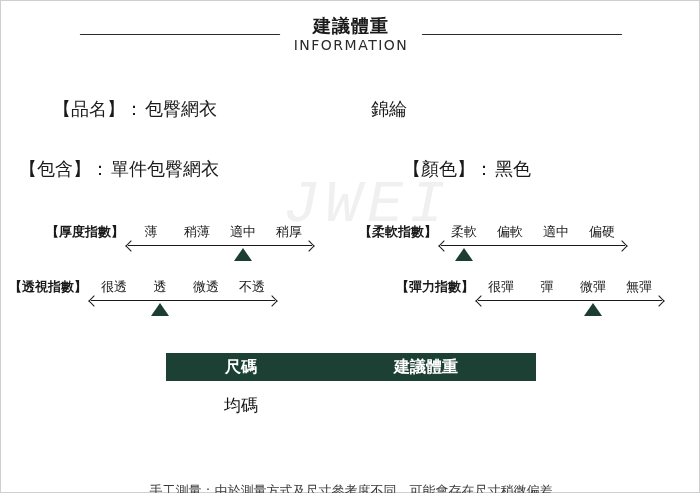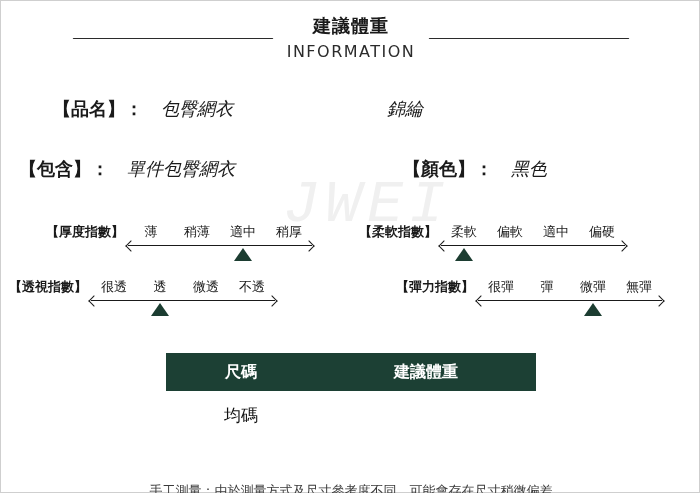--- a/index.html
+++ b/index.html
@@ -68,24 +68,24 @@
     text-align: center;
     line-height: 1.05;
   }
   .header .title-cn {
     font-size: 18px;
     font-weight: bold;
     color: #1a1a1a;
     letter-spacing: 1px;
   }
   .header .title-en {
-    font-size: 16px;
+    font-size: 14px;
     color: #2b2b2b;
     letter-spacing: 1.5px;
-    margin-top: 8px;
+    margin-top: 2px;
   }
 
   
   .specs {
     position: absolute;
     left: 0;
     top: 78px;
     width: 700px;
     z-index: 2;
   }
@@ -97,27 +97,26 @@
   .spec-cell {
     width: 350px;
     box-sizing: border-box;
     display: flex;
     align-items: baseline;
     font-size: 18px;
   }
   .spec-cell.col1 { padding-left: 52px; }
   .spec-cell.col2 { padding-left: 18px; }
   .spec-key {
-    font-weight: bold;
+    font-weight: normal;
     white-space: nowrap;
   }
   .spec-val {
     white-space: nowrap;
-    margin-left: 18px;
-    font-style: italic;
+    margin-left: 2px;
   }
 
   
   .meters {
     position: absolute;
     left: 0;
     top: 210px;
     width: 700px;
     z-index: 2;
   }
@@ -195,21 +194,21 @@
     position: absolute;
     left: 165px;
     top: 352px;
     width: 370px;
     z-index: 2;
   }
   .size-head {
     display: flex;
     background: #1c4034;
     color: #ffffff;
-    height: 38px;
+    height: 28px;
     align-items: center;
   }
   .size-head div {
     text-align: center;
     font-size: 16px;
     font-weight: bold;
   }
   .size-body {
     display: flex;
     height: 36px;

